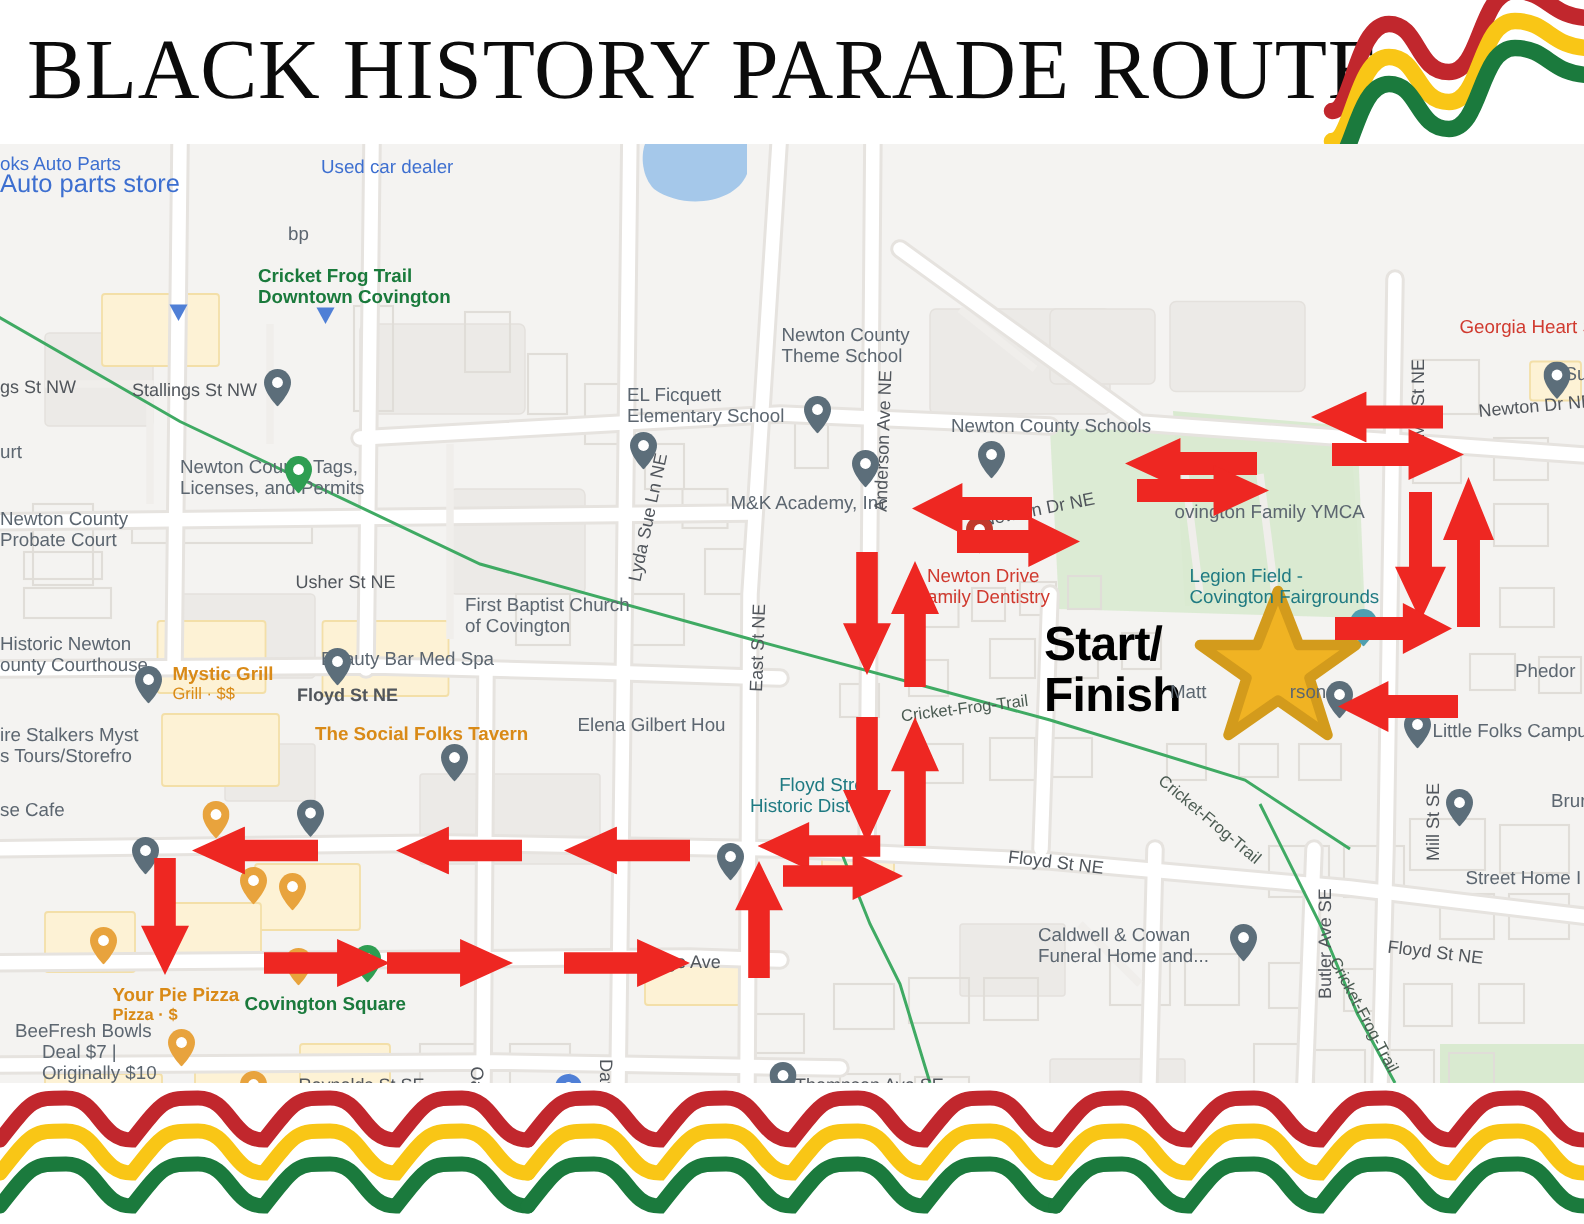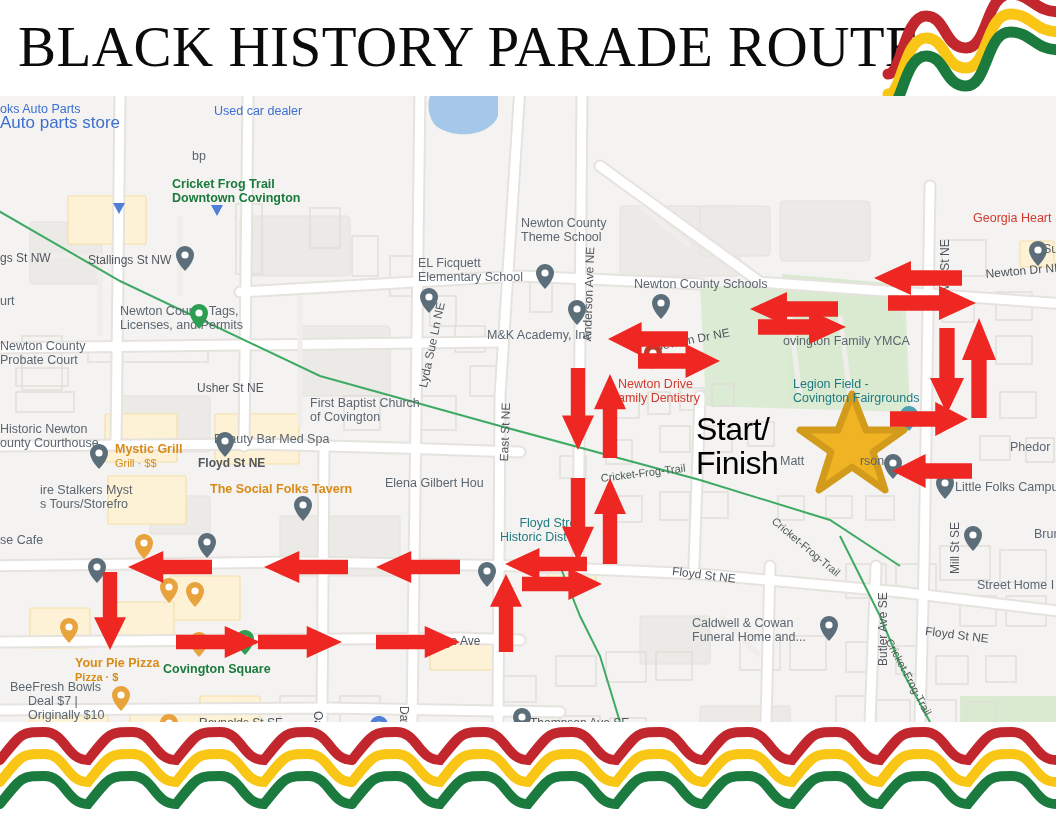--- a/index.html
+++ b/index.html
@@ -24,21 +24,21 @@
   .mlabel.teal{color:#1f7a82;}
   .mlabel.orange{color:#d98a17;}
   .mlabel.red{color:#d03a2f;}
   .mlabel.bold{font-weight:bold;}
 
   
   .pin{position:absolute;width:18px;height:25px;pointer-events:none;}
 
   
   .arrow{position:absolute;pointer-events:none;}
-  #startfinish{position:absolute;left:696px;top:316px;font-size:32px;font-weight:normal;
+  #startfinish{position:absolute;left:696px;top:316px;font-size:32px;font-weight:bold;
      line-height:34px;color:#000;font-family:"Liberation Sans",sans-serif;letter-spacing:-0.5px;}
 
   
   #footer{position:absolute;left:0;top:722px;width:1056px;height:94px;background:#fff;overflow:hidden;}
 </style>
 </head>
 <body>
 
 <div id="page">
 
@@ -252,21 +252,21 @@
         <div class="mlabel" style="left: 0px; top: 243px;">Newton County
 Probate Court</div>
         <div class="mlabel street" style="left: 197px; top: 285px;">Usher St NE</div>
         <div class="mlabel orange bold" style="left: 115px; top: 298px; margin-top: 48px;">Mystic Grill<div class="mlabel" style="position: static; font-size: 11px; font-weight: normal; color: rgb(217, 138, 23);">Grill · $$</div></div>
         <div class="mlabel" style="left: 0px; top: 326px;">Historic Newton
 ounty Courthouse</div>
         <div class="mlabel" style="left: 310px; top: 300px;">First Baptist Church
 of Covington</div>
         <div class="mlabel" style="left: 214px; top: 336px;">Beauty Bar Med Spa</div>
         <div class="mlabel street bold" style="left: 198px; top: 360px;">Floyd St NE</div>
-        <div class="mlabel" style="left: 0px; top: 387px; padding-left: 40px;">ire Stalkers Myst
+        <div class="mlabel" style="left: 0px; top: 387px;">ire Stalkers Myst
 s Tours/Storefro</div>
         <div class="mlabel orange bold" style="left: 210px; top: 386px;">The Social Folks Tavern</div>
         <div class="mlabel" style="left: 385px; top: 380px;">Elena Gilbert Hou</div>
         <div class="mlabel" style="left: 0px; top: 437px;">se Cafe</div>
         <div class="mlabel street" style="left: 432px; top: 538px;">llege Ave</div>
         <div class="mlabel orange bold" style="left: 75px; top: 560px;">Your Pie Pizza<div class="mlabel" style="position: static; font-size: 11px; font-weight: bold; color: rgb(217, 138, 23);">Pizza · $</div></div>
         <div class="mlabel green bold" style="left: 163px; top: 566px;">Covington Square</div>
         <div class="mlabel" style="left: 10px; top: 584px;">BeeFresh Bowls</div>
         <div class="mlabel" style="left: 28px; top: 598px;">Deal $7 |
 Originally $10</div>

